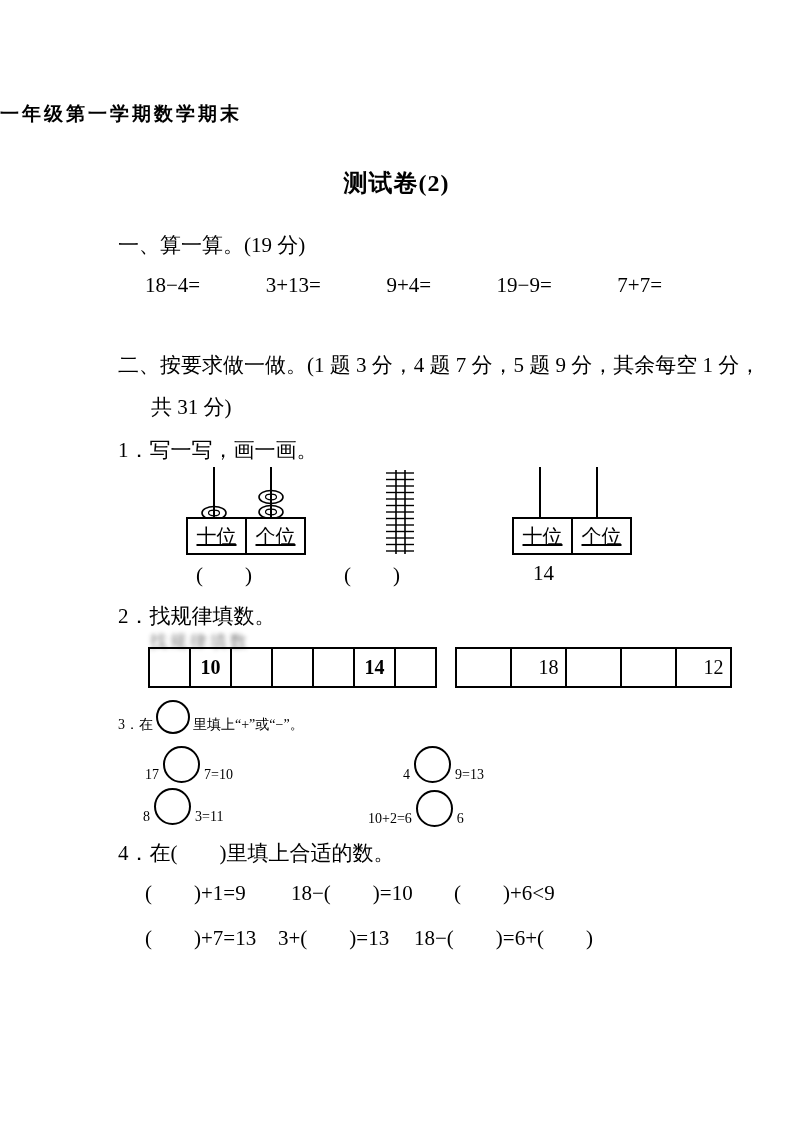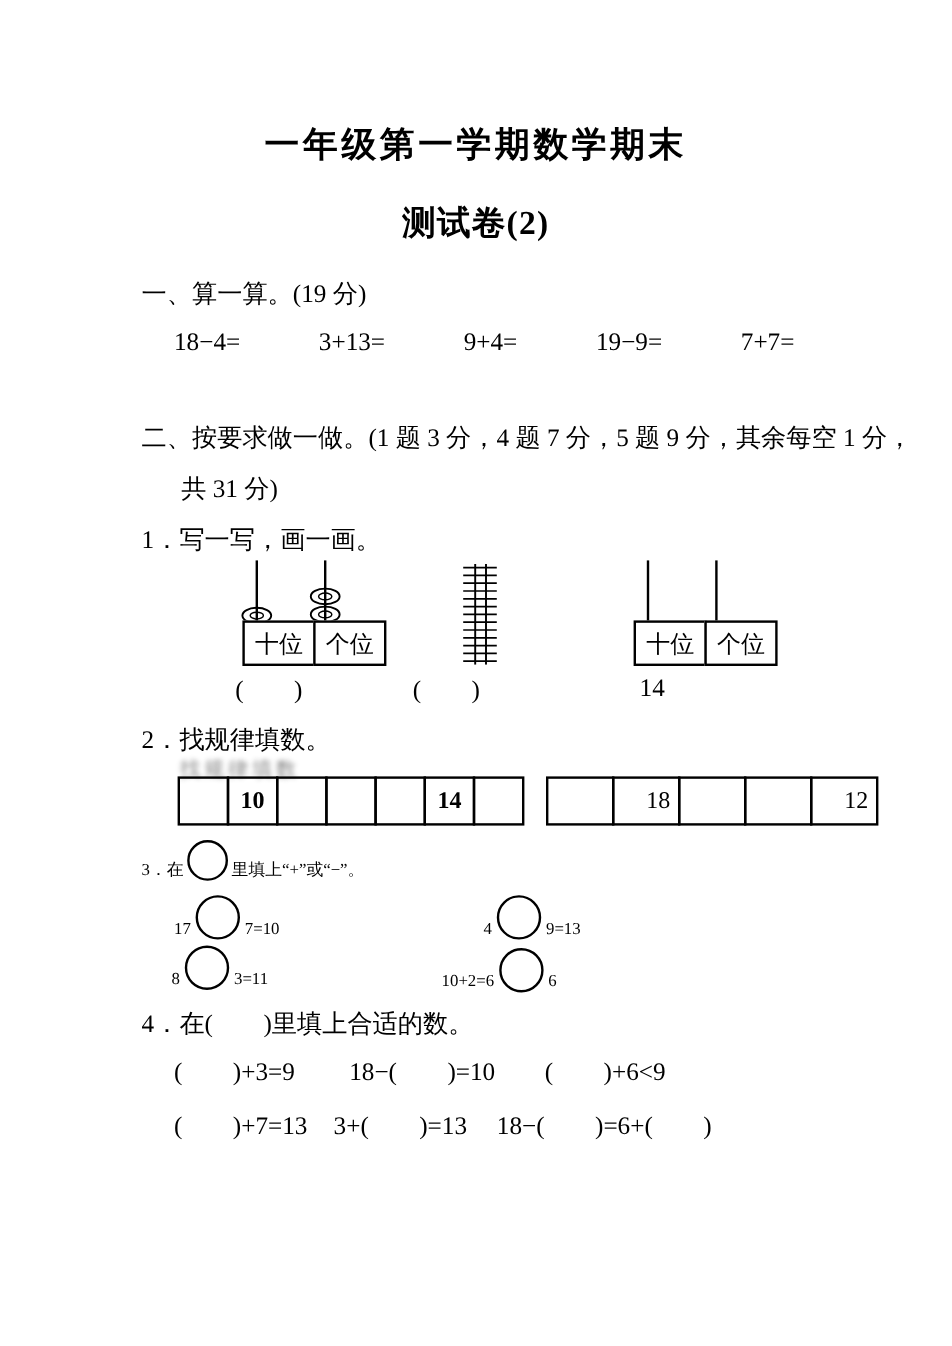--- a/index.html
+++ b/index.html
@@ -1,34 +1,34 @@
 <!DOCTYPE html>
 <html><head>
 <meta charset="utf-8">
 <title>一年级第一学期数学期末 测试卷(2)</title>
 <style>
   html,body{margin:0;padding:0;background:#fff;}
   .page{position:relative;width:793px;height:1122px;background:#fff;margin:0 auto;
         font-family:"Liberation Serif","DejaVu Serif",serif;color:#000;overflow:hidden;}
   .abs{position:absolute;}
   .t{font-size:21px;line-height:1.25;}
-  .title{top:101px;left:0;width:100%;text-align:center;font-size:29px;font-weight:bold;letter-spacing:3px;}
-  .subtitle{top:167px;left:0;width:100%;text-align:center;font-size:28px;font-weight:bold;letter-spacing:1px;}
+  .title{top:101px;left:0;width:100%;font-size:19px;font-weight:bold;letter-spacing:3px;}
+  .subtitle{top:167px;left:0;width:100%;text-align:center;font-size:24px;font-weight:bold;letter-spacing:1px;}
   .s1h{top:232px;left:118px;}
   .row1{top:272px;left:145px;width:517px;display:flex;justify-content:space-between;}
   .row2{top:310px;left:119px;width:552px;display:flex;justify-content:space-between;}
   .s2a{top:352px;left:118px;}
   .s2b{top:394px;left:151px;}
   .q1{top:437px;left:118px;}
   
   .pv-chart{position:absolute;width:114px;height:88px;}
   .pv-rod{position:absolute;top:0;width:2px;height:54px;background:#000;}
   .pv-rod.r1{left:27px;}
   .pv-rod.r2{left:84px;}
-  .pv-table{position:absolute;left:16px;bottom:0;display:flex;}
+  .pv-table{position:absolute;left:0;bottom:0;display:flex;text-decoration:underline;}
   .pv-cell{width:57px;height:34px;border:2px solid #000;display:flex;align-items:center;justify-content:center;font-size:20px;background:#fff;}
   .pv-cell + .pv-cell{margin-left:-2px;}
   .ans{font-size:21px;}
   .q2{top:603px;left:118px;}
   .ghost{top:630px;left:150px;font-size:17px;letter-spacing:3px;color:#222;filter:blur(2.2px);opacity:.55;}
   .boxrow{position:absolute;top:647px;display:flex;}
   .g1{left:148px;font-weight:bold;}
   .g2{left:455px;}
   .cell{height:37px;border:2px solid #000;margin-left:-2px;display:flex;align-items:center;justify-content:center;font-size:20px;}
   .cell:first-child{margin-left:0;}
@@ -154,20 +154,20 @@
     <span class="circ c33"></span>
     <span>3=11</span>
   </div>
   <div class="eq" style="left:368px;top:790px;">
     <span>10+2=6</span>
     <span class="circ c33"></span>
     <span>6</span>
   </div>
 
   <div class="abs t q4">4．在(　　)里填上合适的数。</div>
-  <div class="abs f4" style="left:145px;top:879px;">(　　)+3=9</div>
+  <div class="abs f4" style="left:145px;top:879px;">(　　)+1=9</div>
   <div class="abs f4" style="left:291px;top:879px;">18−(　　)=10</div>
   <div class="abs f4" style="left:454px;top:879px;">(　　)+6&lt;9</div>
   <div class="abs f4" style="left:145px;top:924px;">(　　)+7=13</div>
   <div class="abs f4" style="left:278px;top:924px;">3+(　　)=13</div>
   <div class="abs f4" style="left:414px;top:924px;">18−(　　)=6+(　　)</div>
 
 </div>
 
 </body></html>

